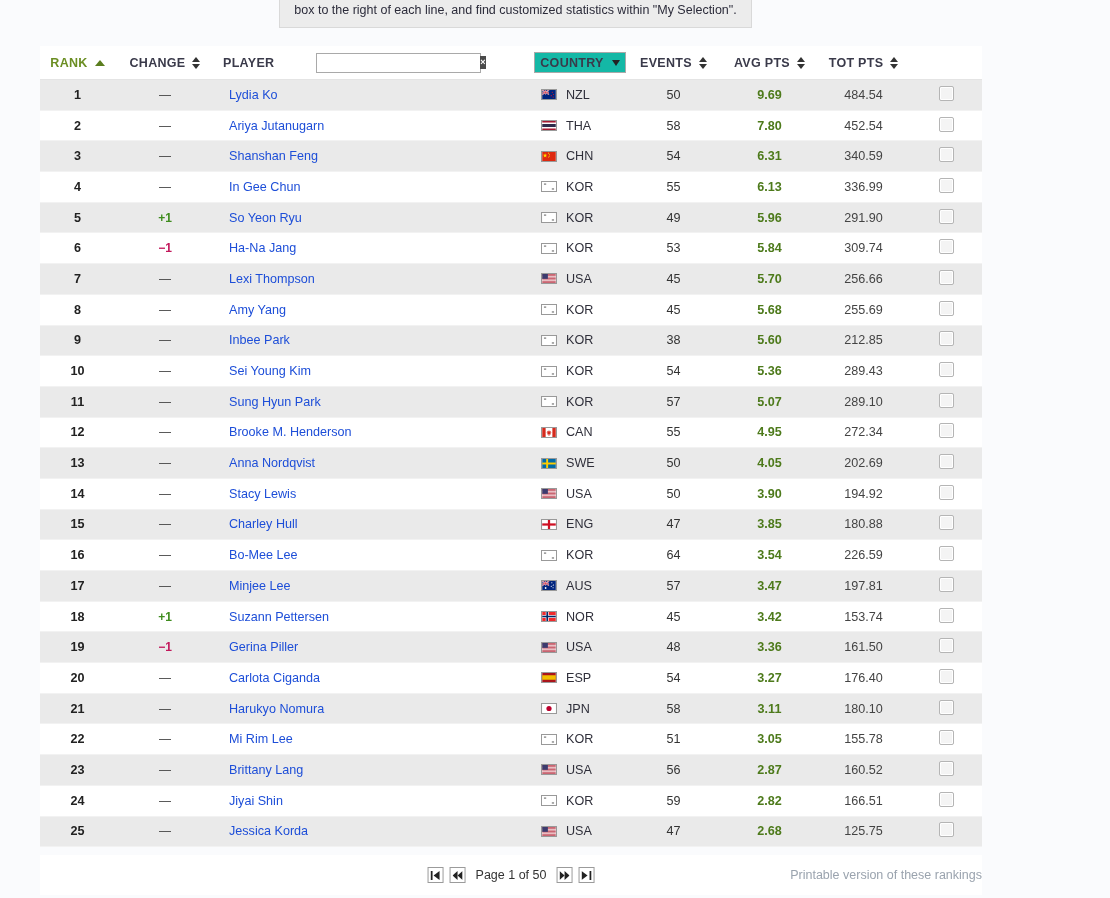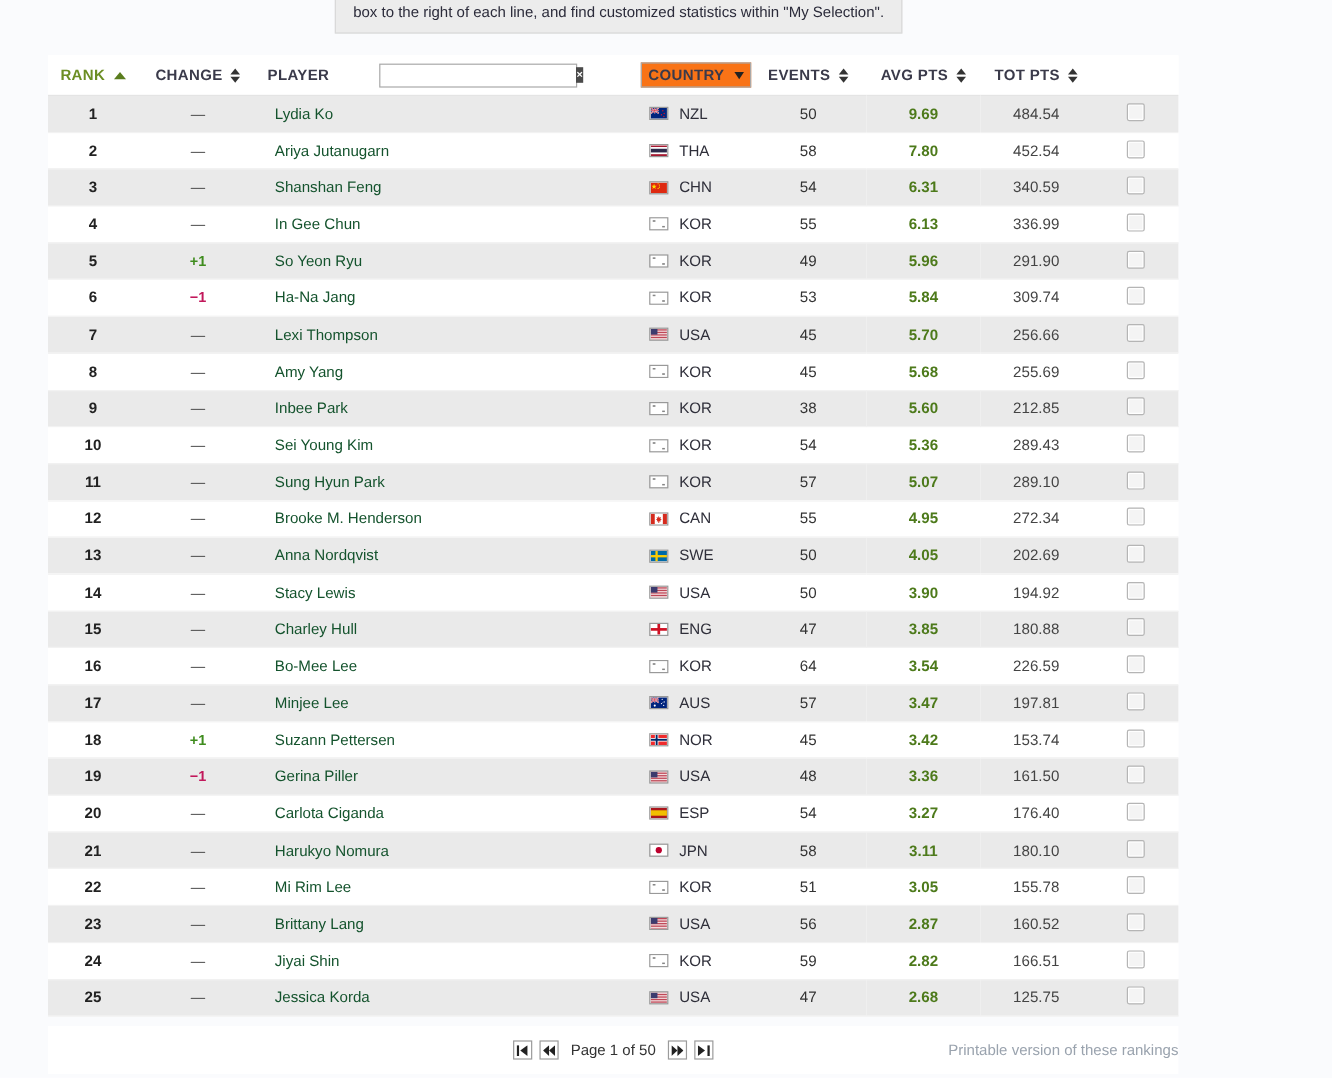--- a/index.html
+++ b/index.html
@@ -147,21 +147,21 @@
     font-family: "Liberation Sans", sans-serif;
   }
 
   
   .country-select {
     display: inline-flex;
     align-items: center;
     justify-content: space-between;
     gap: 8px;
     border: 1px solid #a9a9a9;
-    background: #f97316;
+    background: #14b8a6;
     height: 21px;
     box-sizing: border-box;
     padding: 0 5px;
     font-weight: bold;
     font-size: 12.5px;
     color: #3a3a4a;
     cursor: pointer;
   }
   .caret-down {
     width: 0; height: 0;
@@ -180,21 +180,21 @@
     color: #333;
     padding: 0 0;
     vertical-align: middle;
     border-bottom: 1px solid #f2f2f2;
   }
   td.rank    { text-align: center; font-weight: bold; color: #222; }
   td.change  { text-align: center; font-weight: bold; font-size: 12px; }
   td.change.up   { color: #3f8c1e; }
   td.change.down { color: #c2185b; }
   td.change.same { color: #444; font-weight: normal; }
-  td.player  { padding-left: 14px; color: #14532d; }
+  td.player  { padding-left: 14px; color: #1d4ed8; }
   td.country { }
   td.events  { text-align: center; color: #333; }
   td.avgpts  { text-align: center; font-weight: bold; color: #4d7a1b; }
   td.totpts  { text-align: center; color: #444; }
   td.sel     { text-align: center; }
 
   .ctry-wrap {
     display: flex;
     align-items: center;
     gap: 9px;

